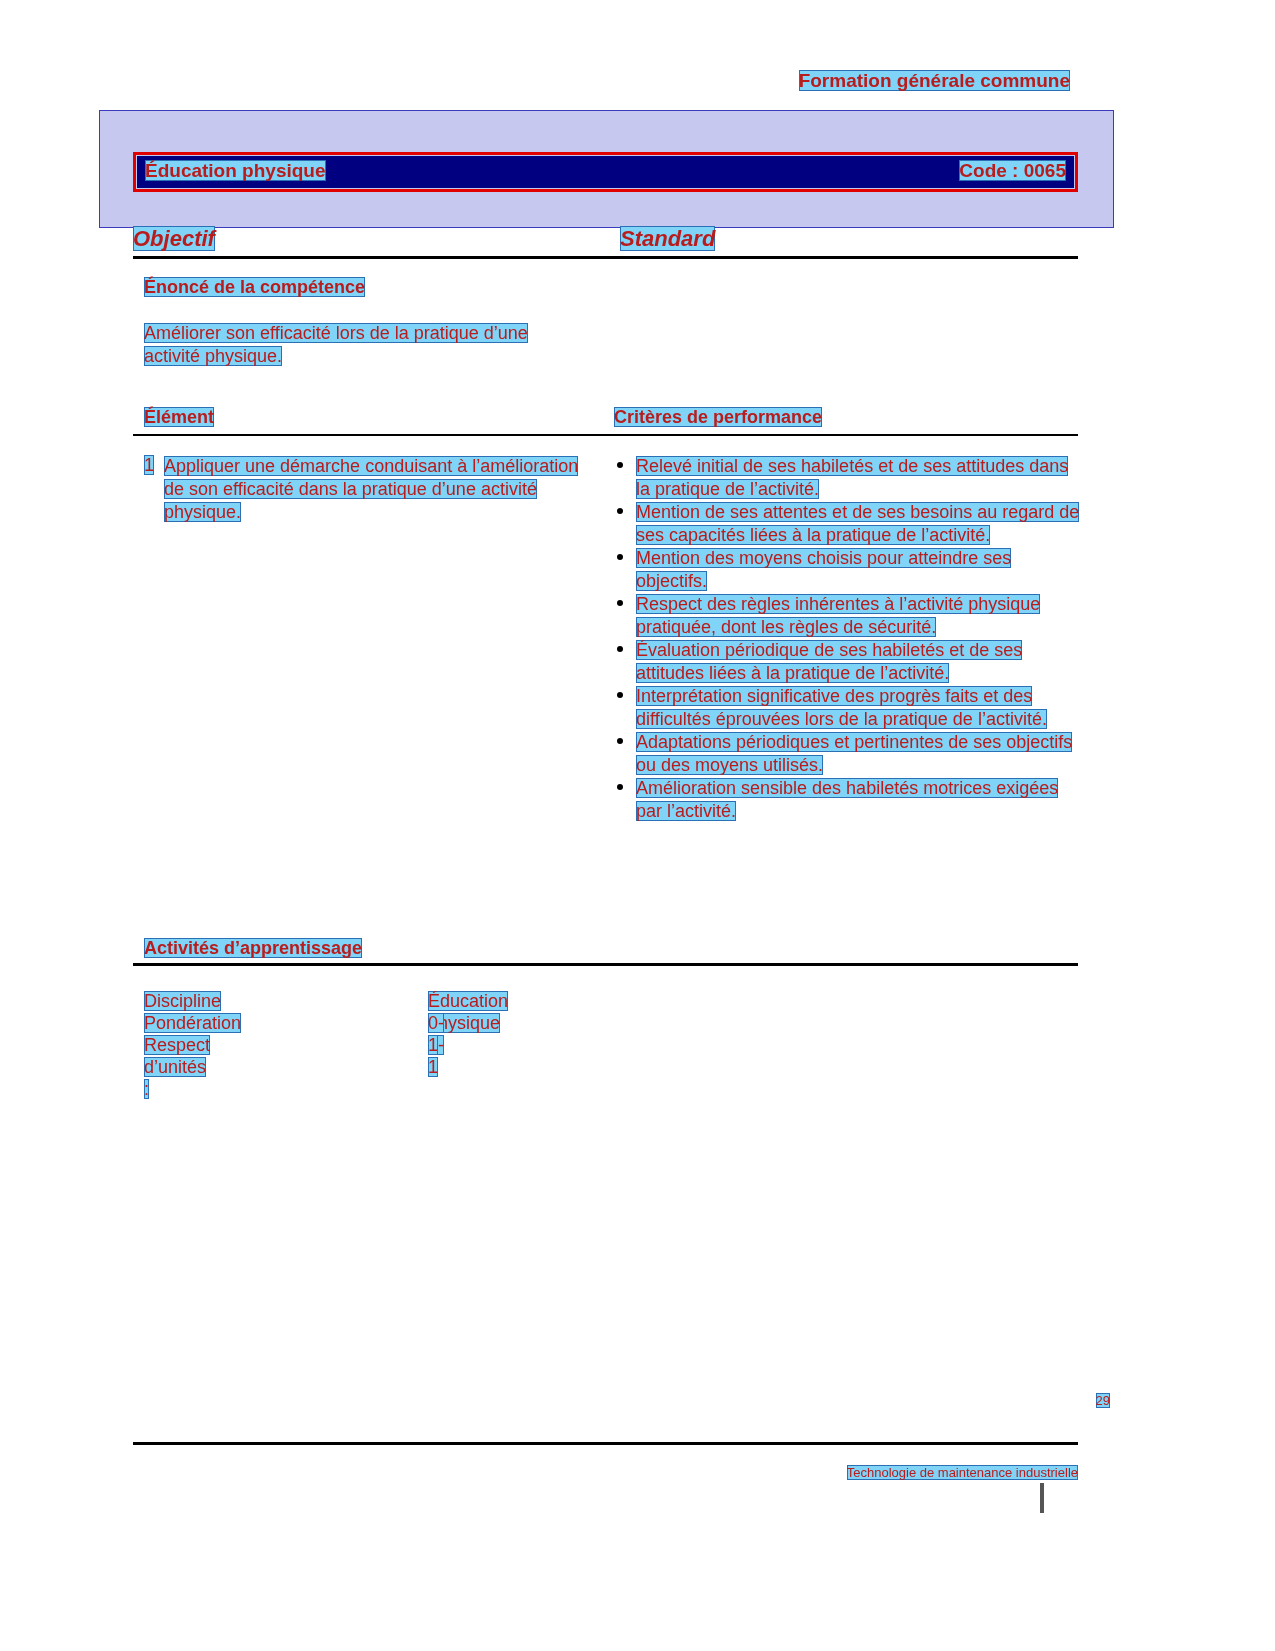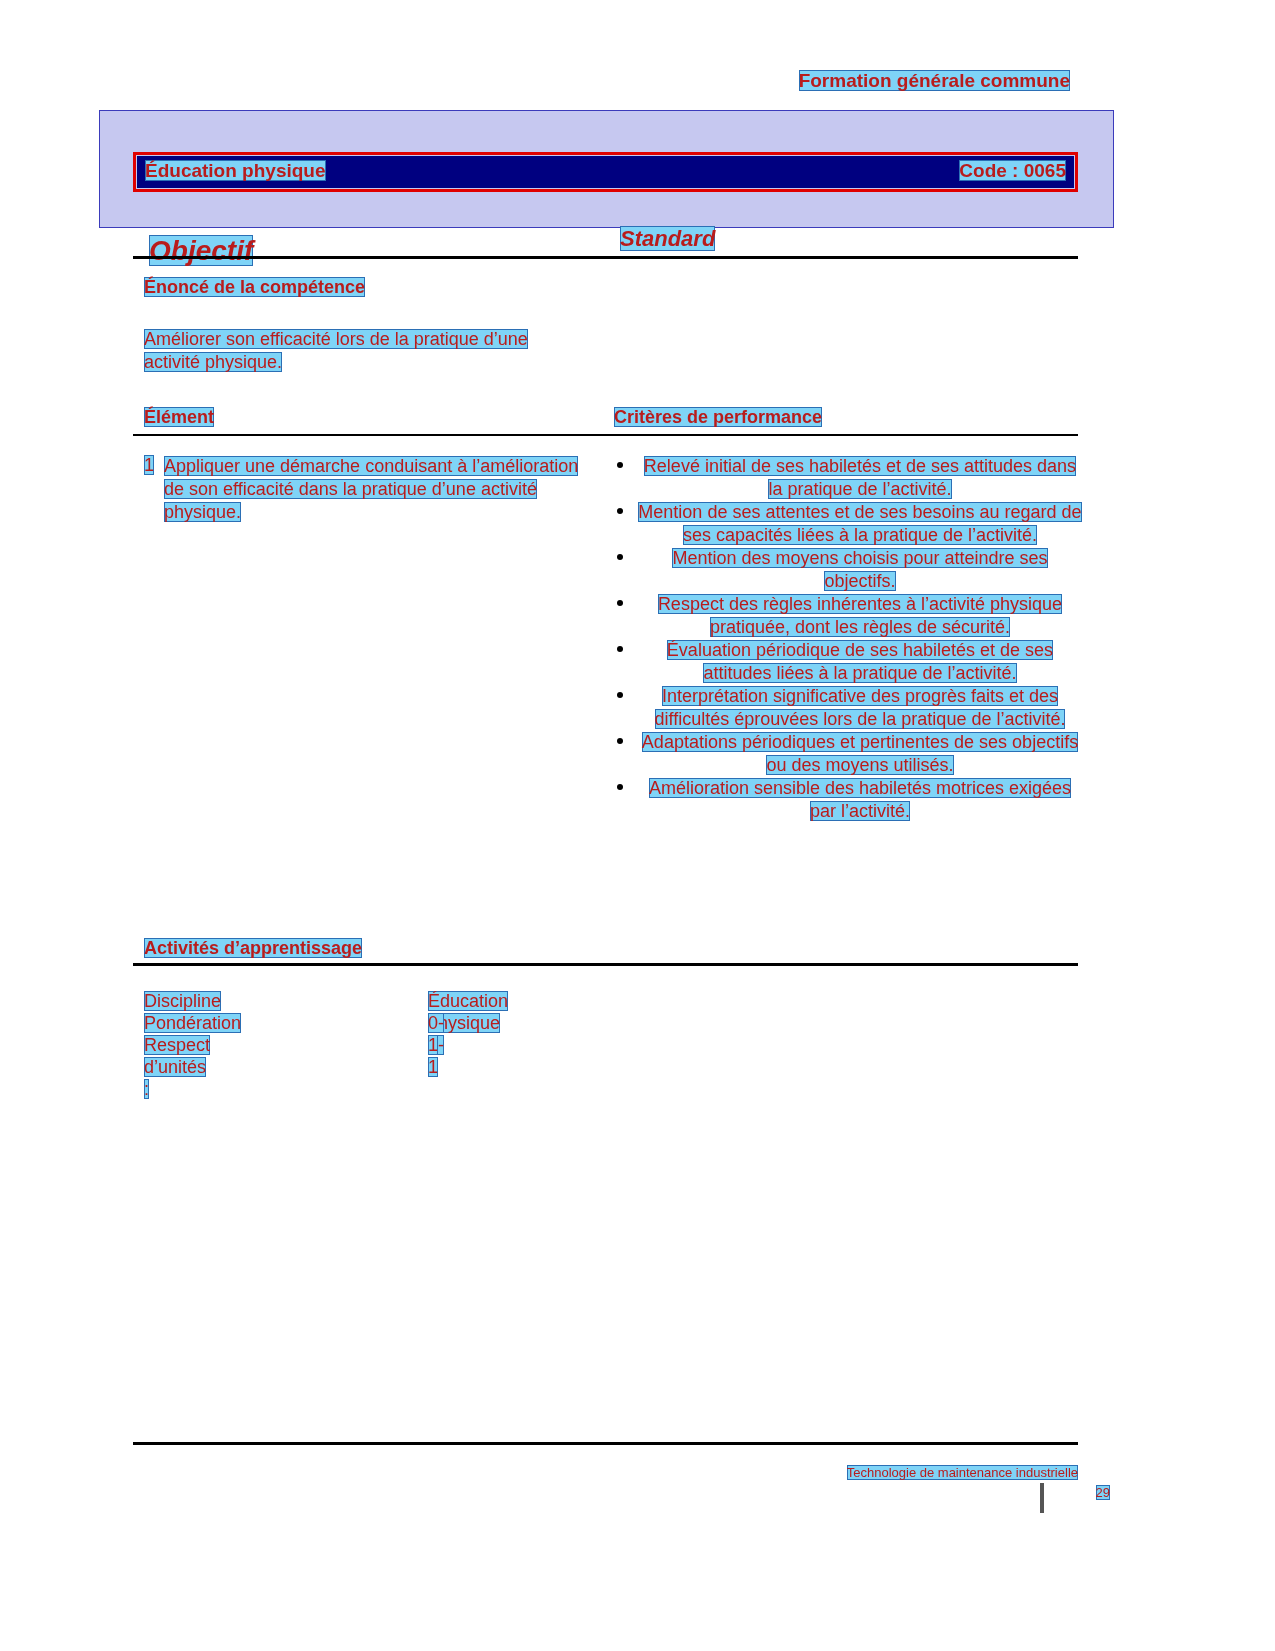--- a/index.html
+++ b/index.html
@@ -92,26 +92,25 @@
   
   .obj-std {
     position: absolute;
     left: 133px;
     top: 226px;
     width: 945px;
     height: 30px;
   }
   .obj-std .objectif {
     position: absolute;
-    left: 16px;
-    top: 0;
-    font-size: 28px;
+    left: 0;
+    top: 0;
+    font-size: 22px;
     font-weight: bold;
     font-style: italic;
-    margin-top: 9px;
   }
   .obj-std .standard {
     position: absolute;
     left: 487px;
     top: 0;
     font-size: 22px;
     font-weight: bold;
     font-style: italic;
   }
   .rule-thick {
@@ -133,21 +132,20 @@
     position: absolute;
     font-size: 18px;
     font-weight: bold;
     text-align: center;
   }
 
   .body-text {
     position: absolute;
     font-size: 18px;
     line-height: 23px;
-    margin-top: 6px;
   }
 
   
   .col-head-left {
     position: absolute;
     left: 144px;
     top: 407px;
     font-size: 18px;
     font-weight: bold;
   }
@@ -187,21 +185,20 @@
     left: 614px;
     top: 455px;
     width: 470px;
   }
   .crit-item {
     position: relative;
     padding-left: 22px;
     font-size: 18px;
     line-height: 23px;
     margin-bottom: 0px;
-    text-align: center;
   }
   .crit-item .bullet {
     position: absolute;
     left: 3px;
     top: 7px;
     width: 6px;
     height: 6px;
     background: #000;
     border-radius: 50%;
   }
@@ -248,21 +245,21 @@
   .footer-text {
     position: absolute;
     right: 197px;
     top: 1465px;
     font-size: 13px;
     white-space: nowrap;
   }
   .footer-page {
     position: absolute;
     right: 165px;
-    top: 1485px;
+    top: 1393px;
     font-size: 13px;
     border-radius: 7px;
   }
   .caret {
     position: absolute;
     left: 1040px;
     top: 1483px;
     width: 4px;
     height: 30px;
     background: #555;

